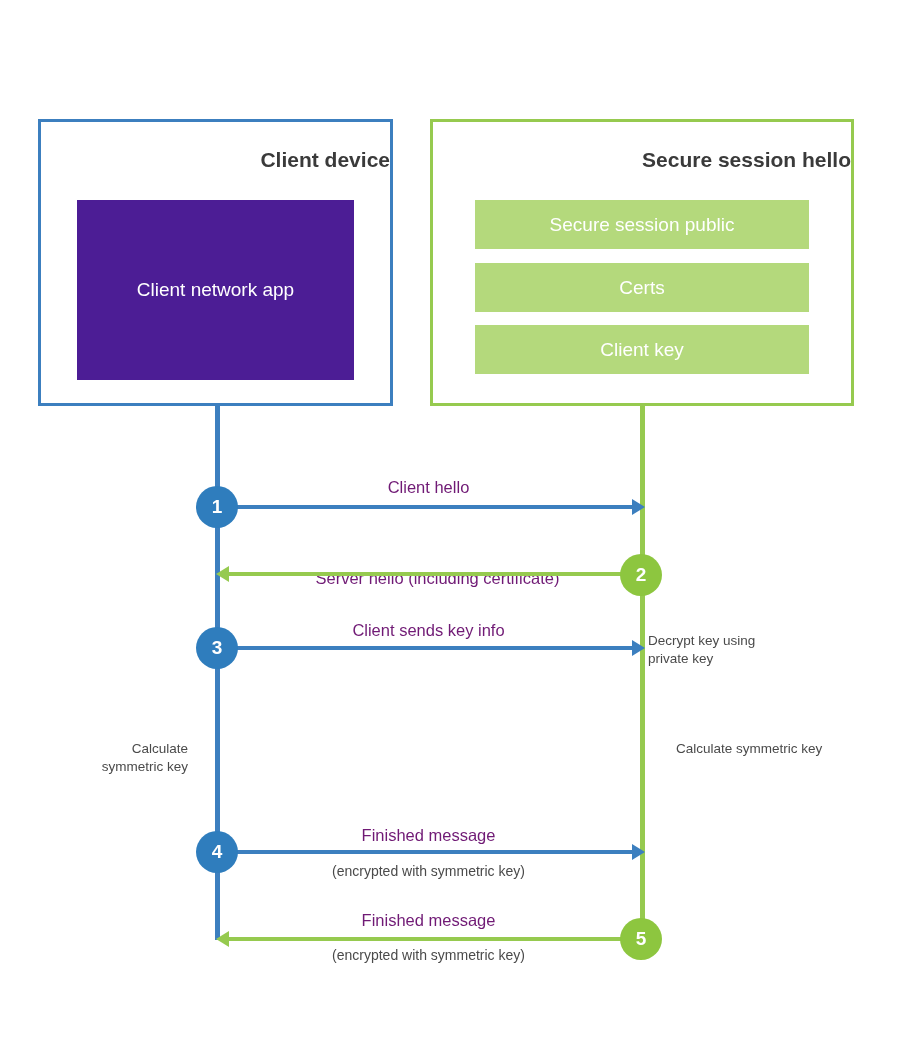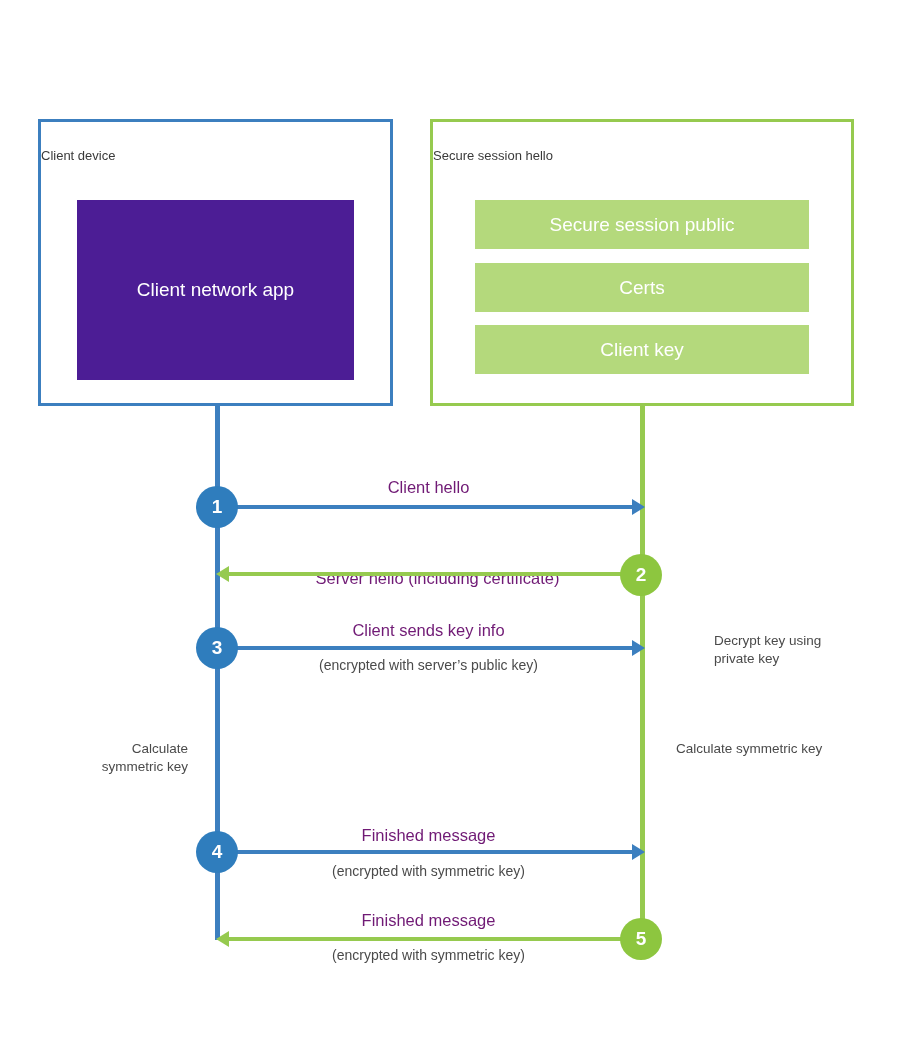--- a/index.html
+++ b/index.html
@@ -50,23 +50,23 @@
     top: 119px;
     width: 424px;
     height: 287px;
     border: 3px solid #96ca4f;
   }
   .entity-title {
     position: absolute;
     left: 0;
     right: 0;
     top: 26px;
-    text-align: left;
-    font-size: 13px;
-    font-weight: normal;
+    text-align: right;
+    font-size: 21px;
+    font-weight: bold;
     color: #3a3a3a;
   }
   #client-app-block {
     position: absolute;
     left: 36px;
     top: 78px;
     width: 277px;
     height: 180px;
     background: #4c1d95;
     color: #ffffff;
@@ -210,24 +210,23 @@
   <div class="msg-label" style="left:231px; top:550px; width:413px;margin-top:19px;">Server hello (including certificate)</div>
   <div class="msg-arrow green" style="left:227px; top:572px; width:414px;">
     <span class="head left"></span>
   </div>
   <div class="step-badge green" style="left:620px; top:554px;">2</div>
 
   <div class="msg-label" style="left:217px; top:621px; width:423px;">Client sends key info</div>
   <div class="msg-arrow blue" style="left:217px; top:646px; width:417px;">
     <span class="head right"></span>
   </div>
-  <div class="msg-sublabel" style="left:217px; top:657px; width:423px;">(encrypted with server’s public key)</div>
   <div class="step-badge blue" style="left:196px; top:627px;">3</div>
 
-  <div class="side-note right-of-line" style="left:714px; top:632px; width:150px;">Decrypt key using private key</div>
+  <div class="side-note right-of-line" style="left:648px; top:632px; width:150px;">Decrypt key using private key</div>
 
   <div class="side-note left-of-line" style="left:68px; top:740px; width:120px;">Calculate symmetric key</div>
   <div class="side-note right-of-line" style="left:676px; top:740px; width:150px;">Calculate symmetric key</div>
 
   <div class="msg-label" style="left:217px; top:826px; width:423px;">Finished message</div>
   <div class="msg-arrow blue" style="left:217px; top:850px; width:417px;">
     <span class="head right"></span>
   </div>
   <div class="msg-sublabel" style="left:217px; top:863px; width:423px;">(encrypted with symmetric key)</div>
   <div class="step-badge blue" style="left:196px; top:831px;">4</div>

